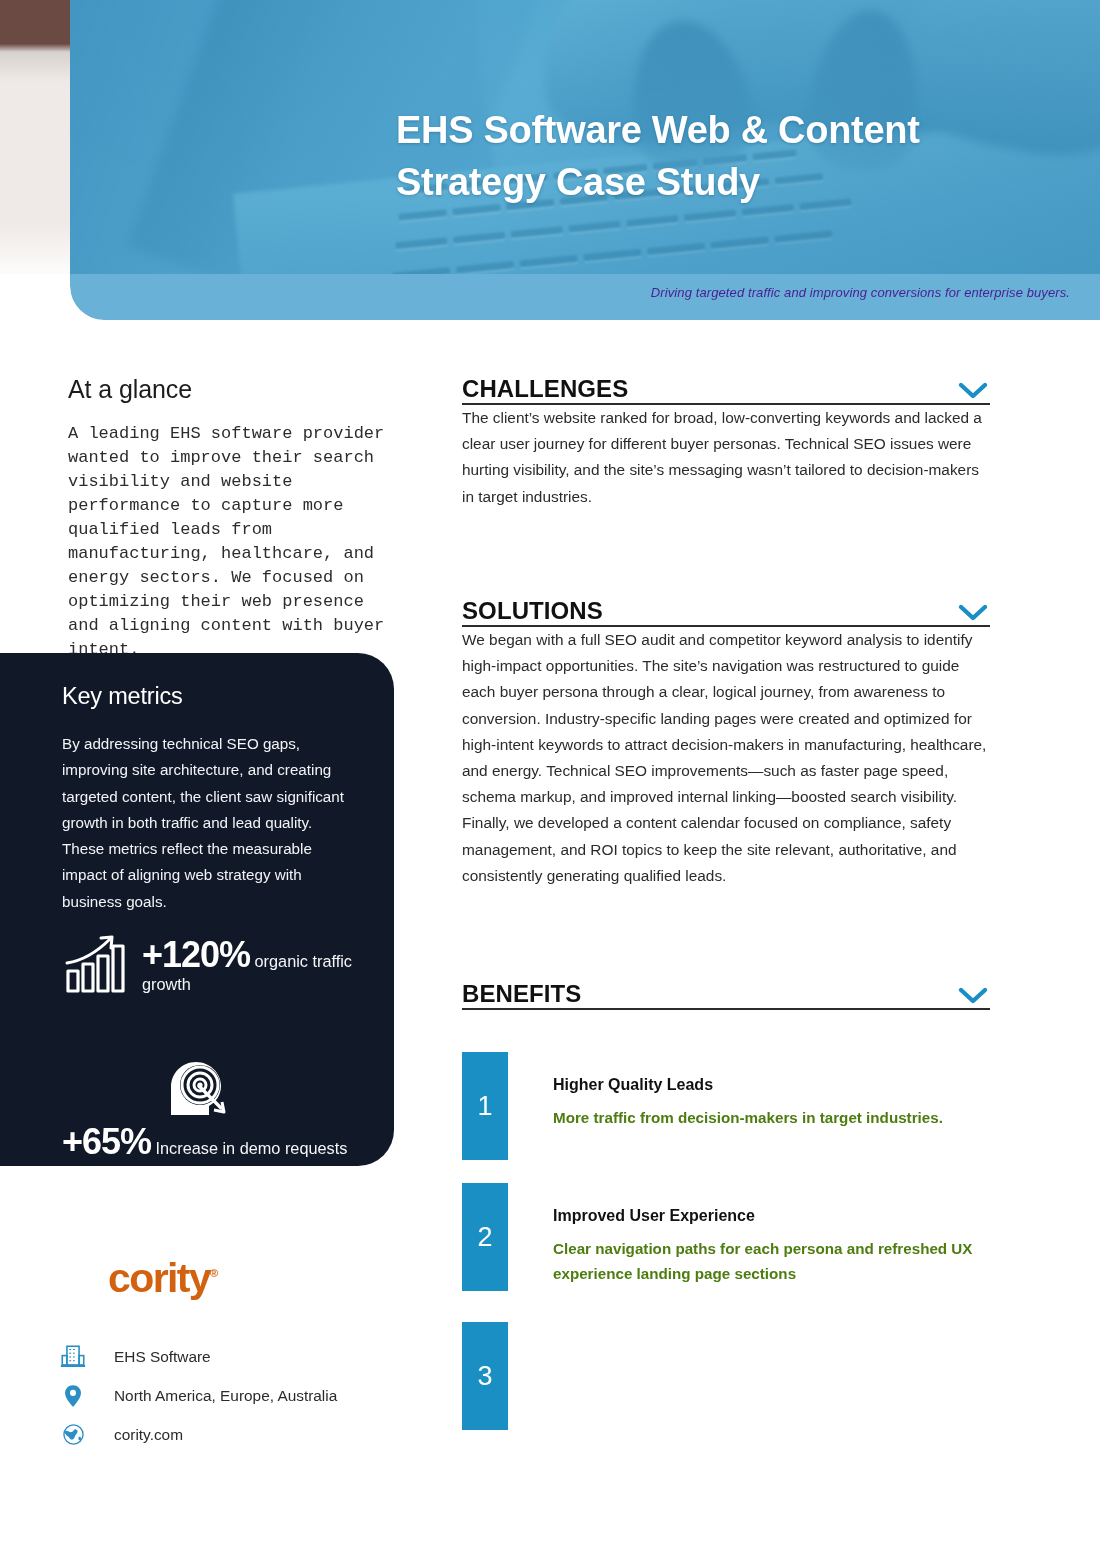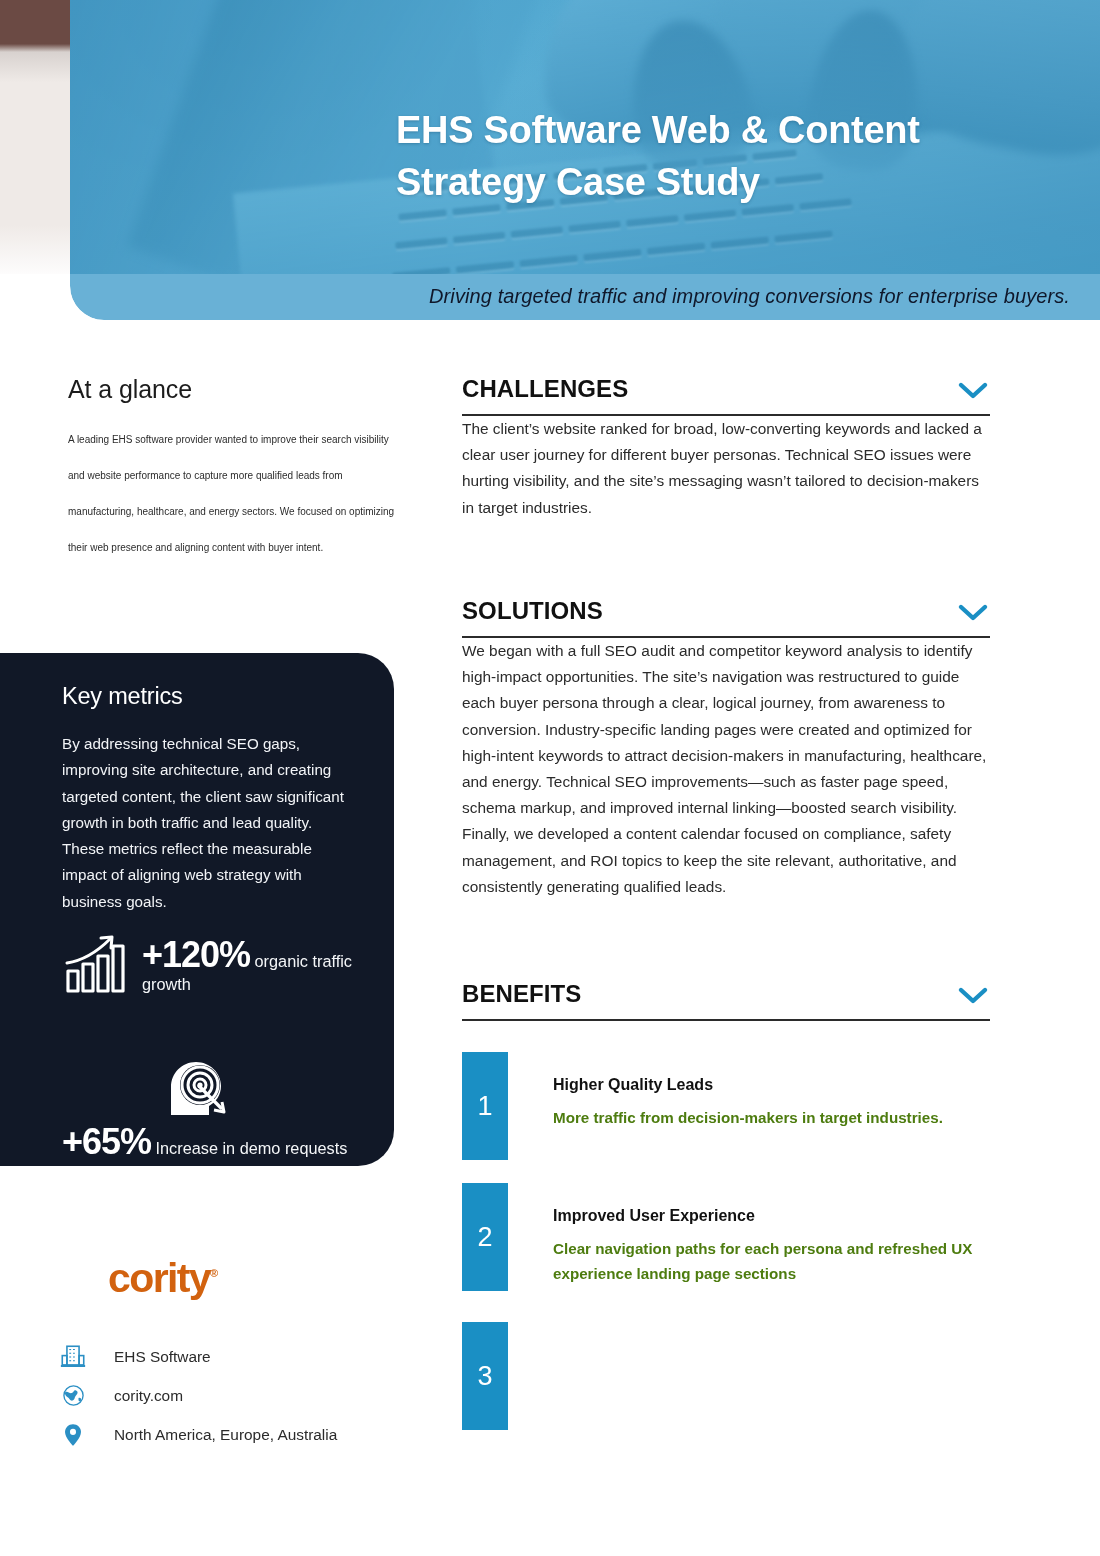--- a/index.html
+++ b/index.html
@@ -87,36 +87,36 @@
     text-shadow: 0 1px 3px rgba(20,70,100,.35);
     z-index: 5;
   }
   .header-sub-bar {
     position: absolute; left: 0; top: 274px; width: 1030px; height: 46px;
     background: #69b1d6;
     border-bottom-left-radius: 34px;
   }
   .header-sub {
     position:absolute; right: 30px; top: 11px;
-    color: #0f172a; font-size: 20px; font-style: italic; font-weight: 400;
+    color: #4c1d95; font-size: 13px; font-style: italic; font-weight: 400;
     letter-spacing: .1px;
   }
   .header-left-strip {
     position:absolute; left:0; top:0; width:70px; height:274px;
     background: linear-gradient(180deg, #6b4a44 0%, #6b4a44 16%, #d8d2cf 19%, #efeae7 30%, #efeae7 82%, #fdfcfc 100%);
   }
 
   
   .at-glance-h {
     position:absolute; left:68px; top:375px;
     font-size: 25px; font-weight: 400; color: #1c1c1c; letter-spacing: -.1px;
   }
   .at-glance-p {
     position:absolute; left:68px; top:422px; width: 330px;
-    font-size: 10px; line-height: 36px; color: #2c2c2c;
+    font-size: 17px; line-height: 24px; color: #2c2c2c; font-family: Liberation Mono, monospace;
   }
 
   
   .metrics-card {
     position:absolute; left: -60px; top: 653px; width: 454px; height: 513px;
     background: #111827;
     border-top-right-radius: 36px;
     border-bottom-right-radius: 36px;
     color: #ffffff;
   }
@@ -143,21 +143,21 @@
     letter-spacing: -1.6px; line-height: 1;
   }
   .logo-cority sup { font-size: 11px; font-weight: 700; vertical-align: super; letter-spacing:0; }
   .meta-list { position:absolute; left: 58px; top: 1337px; width: 360px; }
   .meta-item { display:flex; align-items:center; height: 39px; }
   .meta-ico { width: 30px; height: 30px; flex:0 0 30px; margin-right: 26px; display:flex; align-items:center; justify-content:center; }
   .meta-txt { font-size: 15.4px; color: #2b2b2b; }
 
   
   .sec { position:absolute; left: 462px; width: 528px; }
-  .sec-head { position:relative; border-bottom: 2.2px solid #2b2b2b; padding-bottom: 11px; }
+  .sec-head { position:relative; border-bottom: 2.2px solid #2b2b2b; padding-bottom: 0; }
   .sec-title { font-size: 24px; font-weight: 700; color: #111111; letter-spacing: .1px; }
   .chev { position:absolute; right: 0; top: 4px; width: 34px; height: 22px; }
   .sec-body { font-size: 15.4px; line-height: 26.2px; color: #2b2b2b; }
 
   .sec-challenges { top: 375px; }
   .sec-solutions { top: 597px; }
   .sec-benefits  { top: 980px; }
 
   .benefit { position:absolute; left: 462px; display:flex; }
   .b1 { top: 1052px; }
@@ -297,36 +297,36 @@
               <line x1="15" y1="15" x2="17" y2="15"></line>
             <line x1="11" y1="19" x2="13" y2="19"></line>
               <line x1="15" y1="19" x2="17" y2="19"></line>
           </g>
         </svg>
       </span>
       <span class="meta-txt">EHS Software</span>
     </div>
     <div class="meta-item">
       <span class="meta-ico">
+        <svg viewBox="0 0 30 30" width="26" height="26">
+          <path d="M15 2.5 C9.8 2.5 5.8 6.5 5.8 11.6 C5.8 18.4 15 27.5 15 27.5 C15 27.5 24.2 18.4 24.2 11.6 C24.2 6.5 20.2 2.5 15 2.5 Z" fill="#2b8fc4"></path>
+          <circle cx="15" cy="11.4" r="3.5" fill="#ffffff"></circle>
+        </svg>
+      </span>
+      <span class="meta-txt">North America, Europe, Australia</span>
+    </div>
+    <div class="meta-item">
+      <span class="meta-ico">
         <svg viewBox="0 0 30 30" width="25" height="25">
           <circle cx="15" cy="15" r="11.5" fill="#ffffff" stroke="#2b8fc4" stroke-width="1.6"></circle>
           <path d="M5 11 C8 9 10 13 13 12 C16 11 15 8 18 9 C21 10 20 13 18 15 C16 17 17 20 14 21 C11 22 10 18 8 17 C6 16 4 13 5 11 Z" fill="#2b8fc4"></path>
           <path d="M21 18 C23 17 25 19 24 21 C23 23 21 22 21 20 Z" fill="#2b8fc4"></path>
         </svg>
       </span>
       <span class="meta-txt">cority.com</span>
-    </div>
-    <div class="meta-item">
-      <span class="meta-ico">
-        <svg viewBox="0 0 30 30" width="26" height="26">
-          <path d="M15 2.5 C9.8 2.5 5.8 6.5 5.8 11.6 C5.8 18.4 15 27.5 15 27.5 C15 27.5 24.2 18.4 24.2 11.6 C24.2 6.5 20.2 2.5 15 2.5 Z" fill="#2b8fc4"></path>
-          <circle cx="15" cy="11.4" r="3.5" fill="#ffffff"></circle>
-        </svg>
-      </span>
-      <span class="meta-txt">North America, Europe, Australia</span>
     </div>
   </div>
 
   <section class="sec sec-challenges">
     <div class="sec-head">
       <span class="sec-title">CHALLENGES</span>
       <span class="chev">
         <svg viewBox="0 0 34 22" width="34" height="22" fill="none" stroke="#1a8fc4" stroke-width="4.4" stroke-linecap="round" stroke-linejoin="round">
           <path d="M5 6 L17 17 L29 6"></path>
         </svg>

